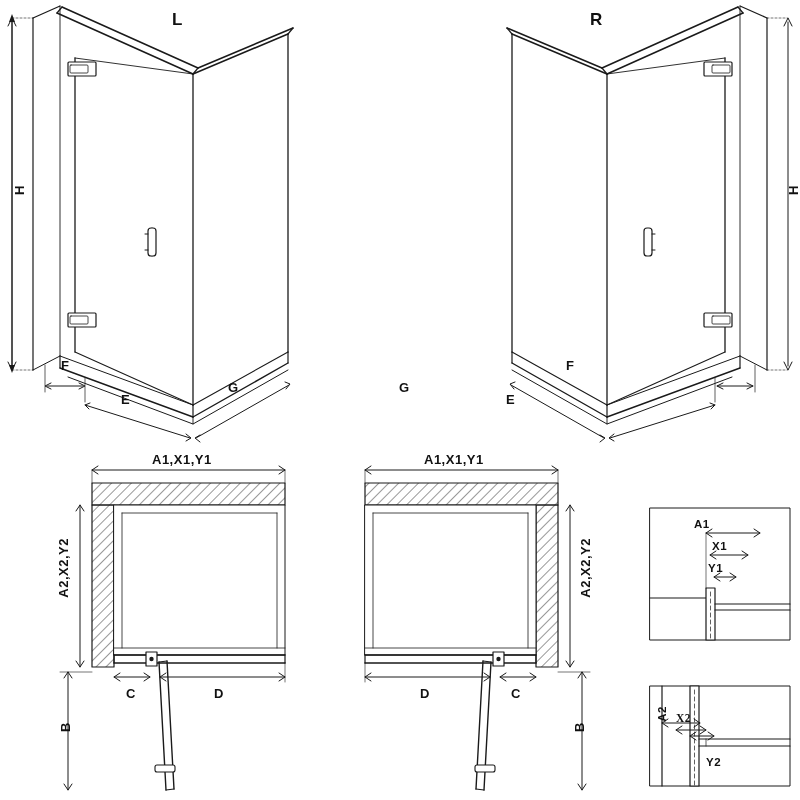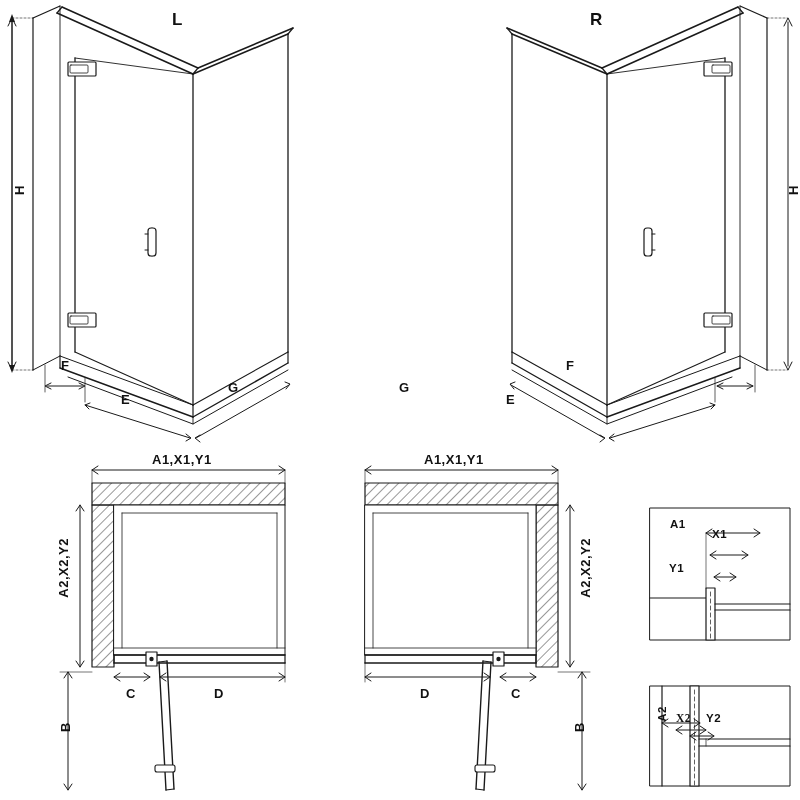--- a/index.html
+++ b/index.html
@@ -329,21 +329,21 @@
 
   <div class="lbl vert" style="left:58px;top:722px;">B</div>
   <div class="lbl vert" style="left:572px;top:722px;">B</div>
 
   <div class="lbl" style="left:126px;top:686px;">C</div>
   <div class="lbl" style="left:214px;top:686px;">D</div>
 
   <div class="lbl" style="left:420px;top:686px;">D</div>
   <div class="lbl" style="left:511px;top:686px;">C</div>
 
-  <div class="lbl small" style="left:670px;top:518px;">A1</div>
-  <div class="lbl small" style="left:712px;top:528px;">X1</div>
-  <div class="lbl small" style="left:669px;top:562px;">Y1</div>
+  <div class="lbl small" style="left:694px;top:518px;">A1</div>
+  <div class="lbl small" style="left:712px;top:540px;">X1</div>
+  <div class="lbl small" style="left:708px;top:562px;">Y1</div>
 
   <div class="lbl small vert" style="left:656px;top:706px;">A2</div>
   <div class="lbl small" style="left:676px;top:712px;font-family:Liberation Serif, serif;">X2</div>
-  <div class="lbl small" style="left:706px;top:712px;">Y2</div>
+  <div class="lbl small" style="left:706px;top:756px;">Y2</div>
 
 </div>
 
 </body></html>

